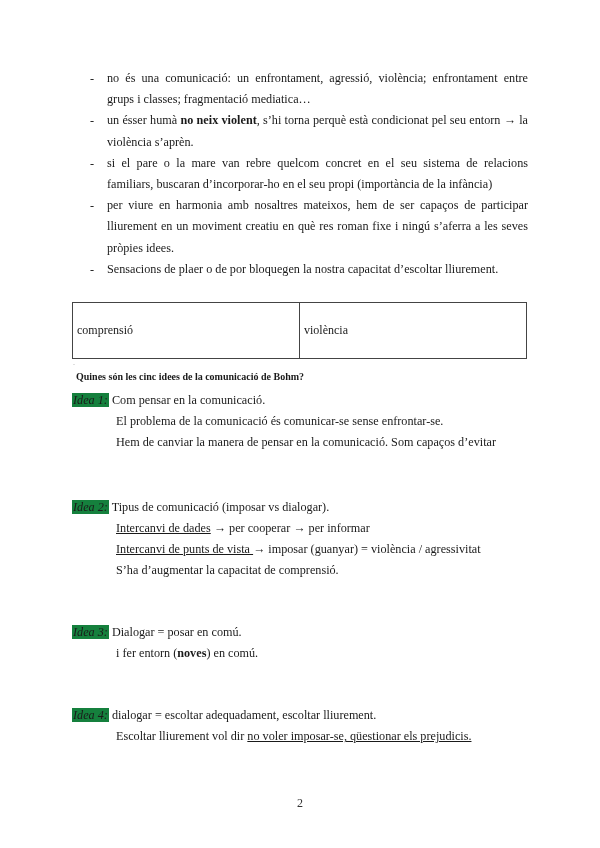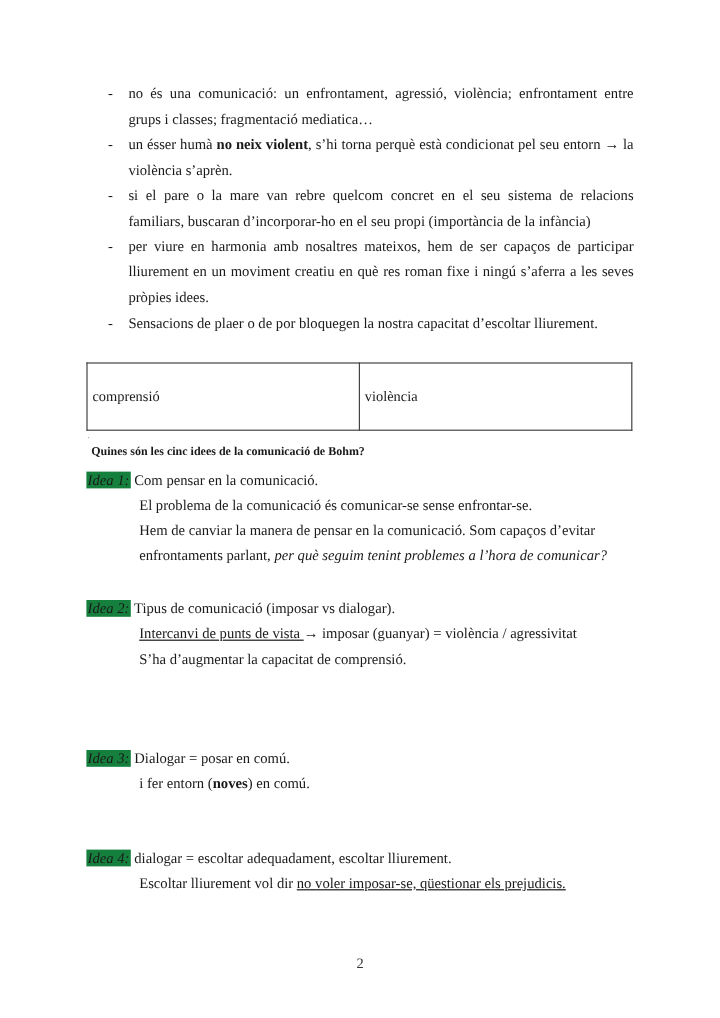--- a/index.html
+++ b/index.html
@@ -148,28 +148,28 @@
   <div class="stray-dot">.</div>
 
   <div class="question">Quines són les cinc idees de la comunicació de Bohm?</div>
 
   <div class="idea" style="top:390px;">
     <div class="line">
       <span class="idea-label">Idea 1:</span><span> Com pensar en la comunicació.</span>
     </div>
     <div class="line indent">El problema de la comunicació és comunicar-se sense enfrontar-se.</div>
     <div class="line indent">Hem de canviar la manera de pensar en la comunicació. Som capaços d’evitar</div>
-    <div class="line indent">
-      <span>enfrontaments parlant, </span><span class="ital">per què seguim tenint problemes a l’hora de comunicar?</span>
-    </div>
   </div>
 
   <div class="idea" style="top:497px;">
     <div class="line">
       <span class="idea-label">Idea 2:</span><span> Tipus de comunicació (imposar vs dialogar).</span>
+    </div>
+    <div class="line indent">
+      <span class="underline">Intercanvi de dades</span><span> → per cooperar → per informar</span>
     </div>
     <div class="line indent">
       <span class="underline">Intercanvi de punts de vista </span><span>→ imposar (guanyar) = violència / agressivitat</span>
     </div>
     <div class="line indent">S’ha d’augmentar la capacitat de comprensió.</div>
   </div>
 
   <div class="idea" style="top:622px;">
     <div class="line">
       <span class="idea-label">Idea 3:</span><span> Dialogar = posar en comú.</span>

